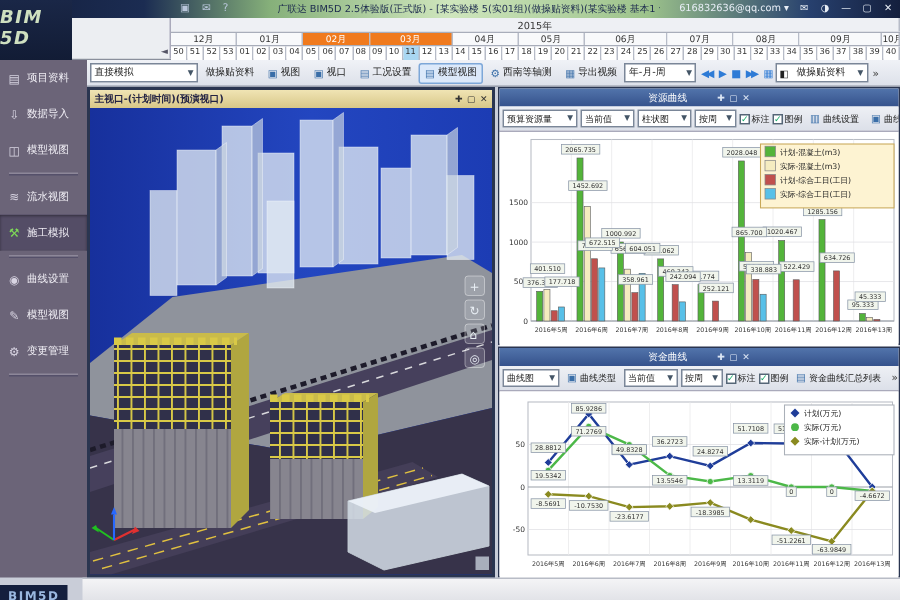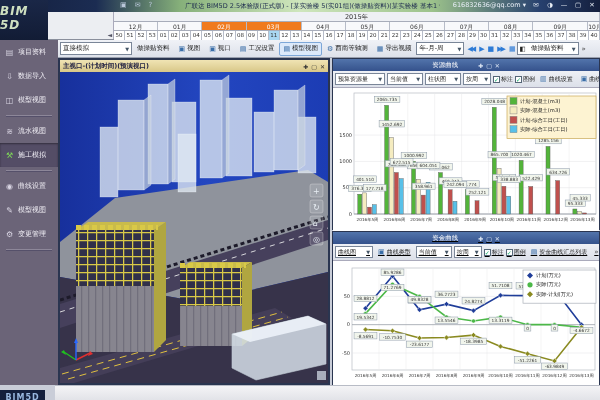--- a/index.html
+++ b/index.html
@@ -54,21 +54,21 @@
   
   .viewport { position:absolute; left:58px; top:58px; width:272px; height:327px; border:2px solid #2a3550; background:#1e2f66; }
   .vp-head { height:12px; background:linear-gradient(180deg,#f0e4b4,#d8c788); display:flex; align-items:center; justify-content:space-between; padding:0 3px; }
   .vp-head .vt { font-size:6.5px; font-weight:bold; color:#232343; }
   .vp-head .ctrls, .ph .ctrls { display:flex; gap:3px; font-size:6px; color:#333; }
   .scene { width:268px; height:311px; display:block; }
 
   
   .panel { position:absolute; left:332px; width:268px; border:1px solid #2a3550; background:#fff; }
   .panel.res { top:58px; height:172px; }
-  .panel.fund { top:231px; height:154px;text-decoration:underline; }
+  .panel.fund { top:231px; height:154px; }
   .ph { height:12px; background:linear-gradient(180deg,#5274ab,#35528c); color:#fff; display:flex; align-items:center; justify-content:center; padding:0 3px; font-size:6.5px;gap:20px; }
   .ph .ctrls { color:#dce6f4; }
   .ptool { height:17px; background:linear-gradient(180deg,#eef0f5,#dce0e9); border-bottom:1px solid #aab; display:flex; align-items:center; gap:2px; padding:0 2px; overflow:hidden; white-space:nowrap; }
   .ptool .dd { height:12px; font-size:6px; }
   .cb { display:flex; align-items:center; gap:1px; font-size:6px; color:#222; }
   .cb .box { width:7px; height:7px; background:#fff; border:1px solid #567; font-size:6px; line-height:6px; color:#1a6; text-align:center; }
   .ptool .tbtn { font-size:6px; padding:0 2px; }
   .chartbox { background:#fff; }
 
   

